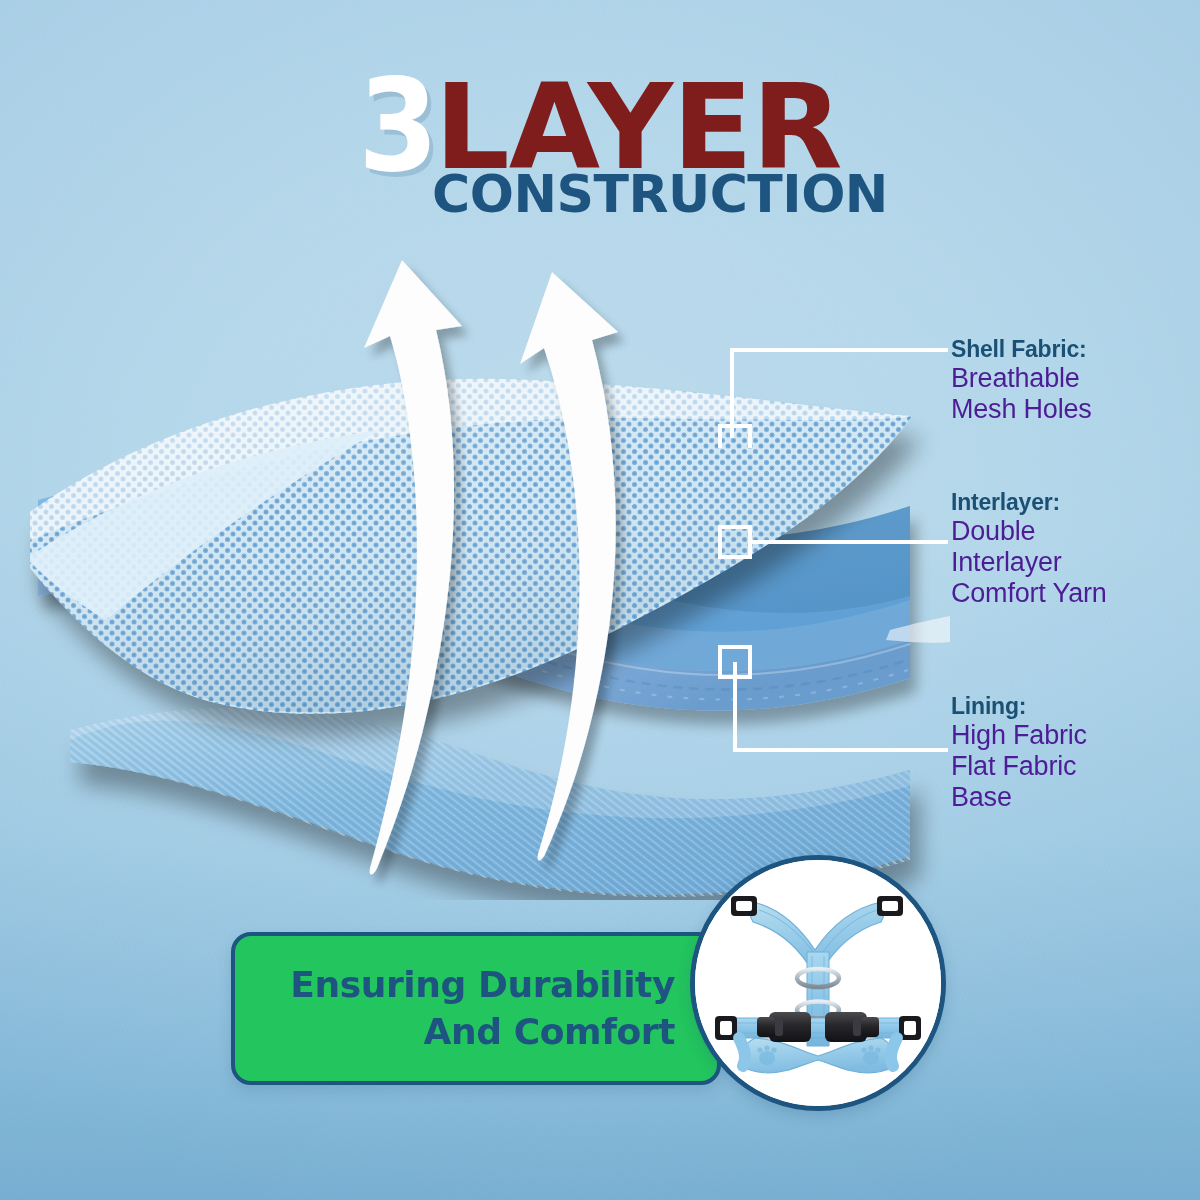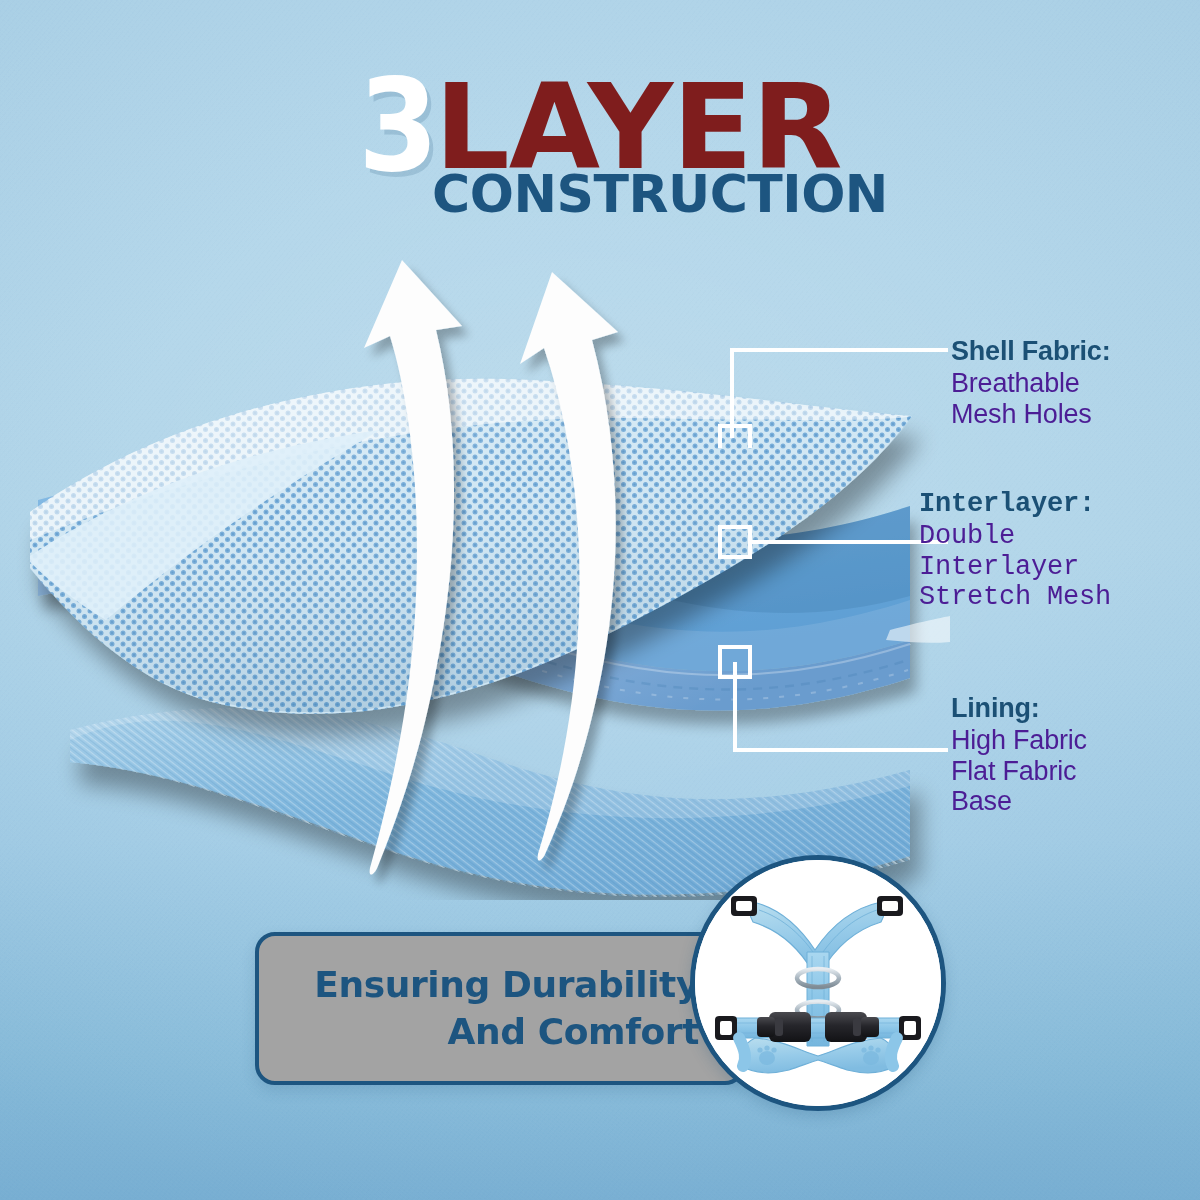--- a/index.html
+++ b/index.html
@@ -112,57 +112,56 @@
 
   
   .callout {
     position: absolute;
     color: #1b5075;
     line-height: 1.14;
     user-select: none;
   }
   .callout .ct-title {
     display: block;
-    font-size: 27px;
+    font-size: 23px;
     font-weight: 700;
     letter-spacing: -0.2px;
     margin-bottom: 1px;
   }
   .callout .ct-body {
     display: block;
     font-size: 27px;
     font-weight: 400;
     letter-spacing: -0.2px;
     color: #4c1d95;
   }
   .callout .ct-body span { display: block; }
 
   #callout-shell      { left: 951px; top: 336px; }
-  #callout-interlayer { left: 919px; top: 489px; font-family: Liberation Mono, monospace; }
+  #callout-interlayer { left: 951px; top: 489px; }
   #callout-lining     { left: 951px; top: 693px; }
 
   .connector { position: absolute; pointer-events: none; }
 
   
   .caption-box {
     position: absolute;
     left: 231px;
     top: 932px;
     width: 490px;
     height: 153px;
-    background: #a3a3a3;
+    background: #22c55e;
     border: 4px solid #1d5580;
     border-radius: 20px;
     box-sizing: border-box;
     box-shadow: 0 6px 14px rgba(40,90,130,0.18);
     display: flex;
     align-items: center;
     justify-content: flex-end;
     padding-right: 42px;
-    margin-left: 24px;
   }
   .caption-text {
     text-align: right;
     color: #1d5580;
     font-size: 36px;
     font-weight: 700;
     line-height: 1.28;
     letter-spacing: -0.4px;
     font-family: "DejaVu Sans", sans-serif;
   }
@@ -390,21 +389,21 @@
       <span>Breathable</span>
       <span>Mesh Holes</span>
     </span>
   </div>
 
   <div class="callout" id="callout-interlayer">
     <span class="ct-title">Interlayer:</span>
     <span class="ct-body">
       <span>Double</span>
       <span>Interlayer</span>
-      <span>Stretch Mesh</span>
+      <span>Comfort Yarn</span>
     </span>
   </div>
 
   <div class="callout" id="callout-lining">
     <span class="ct-title">Lining:</span>
     <span class="ct-body">
       <span>High Fabric</span>
       <span>Flat Fabric</span>
       <span>Base</span>
     </span>

